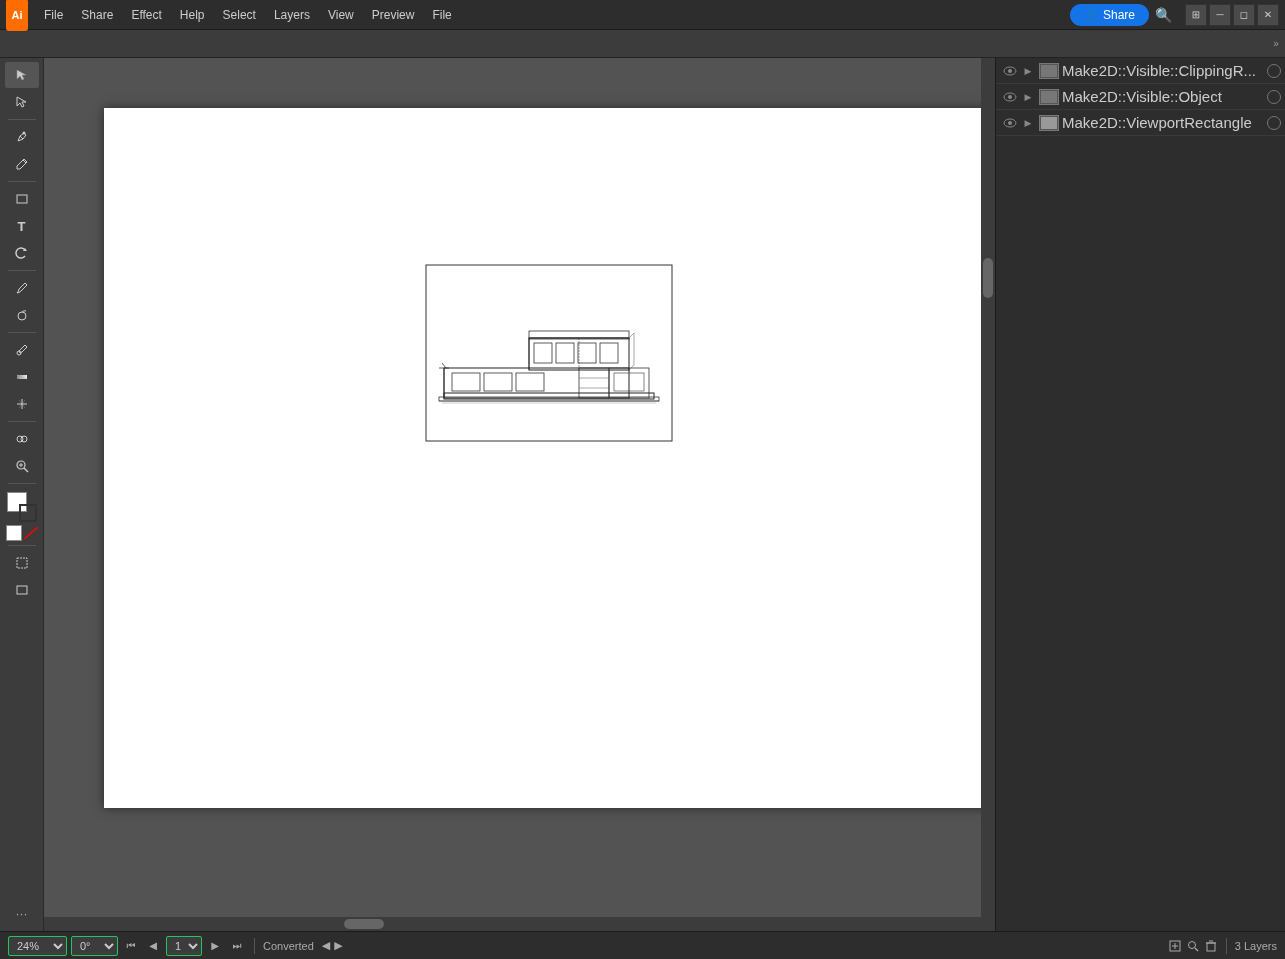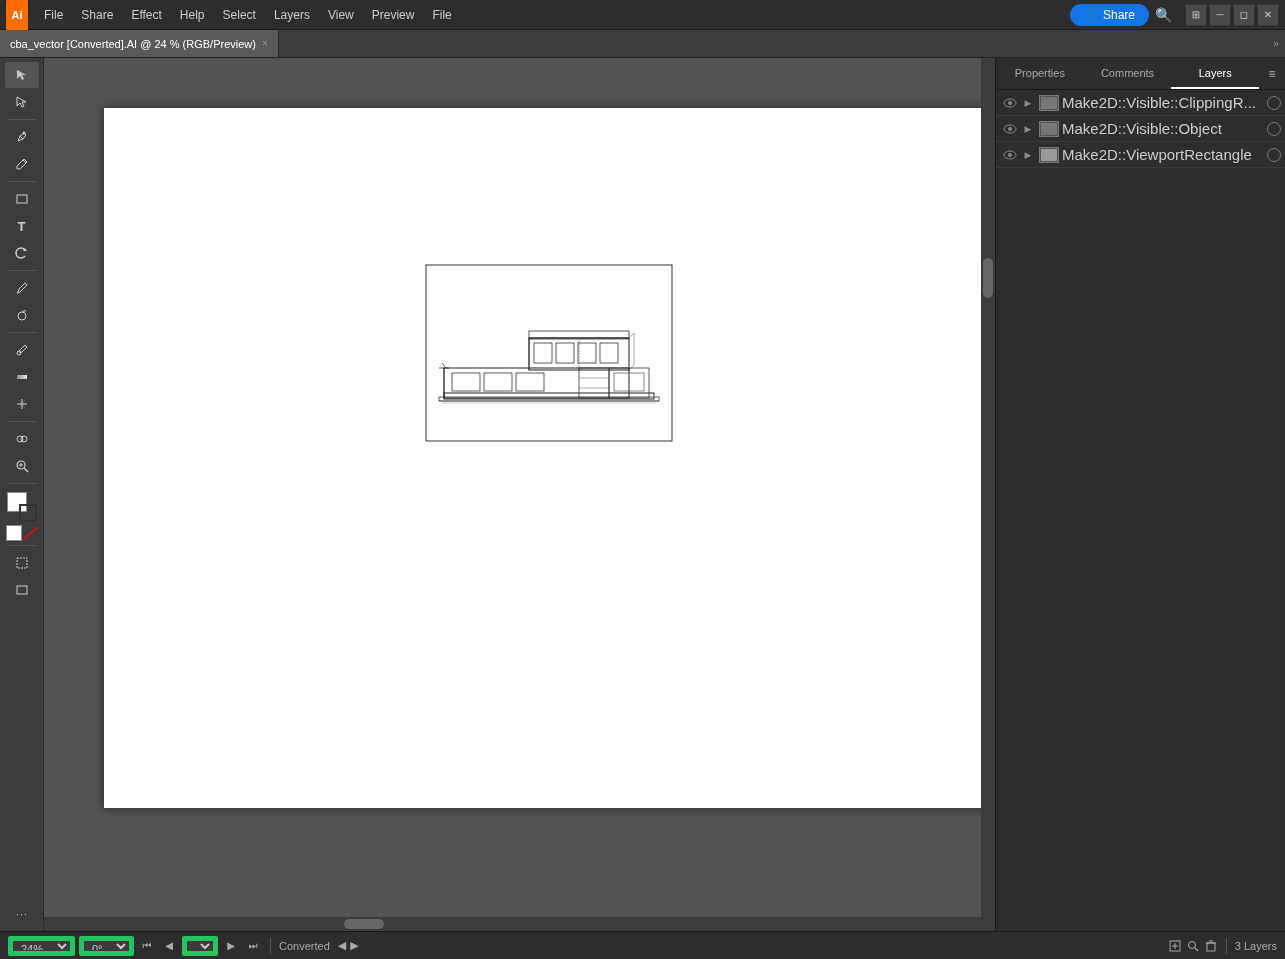--- a/index.html
+++ b/index.html
@@ -52,21 +52,21 @@
     .layer-item { display: flex; align-items: center; height: 26px; padding: 0 4px; border-bottom: 1px solid #3a3a3a; cursor: pointer; }
     .eye-icon { width: 20px; height: 20px; display: flex; align-items: center; justify-content: center; cursor: pointer; color: #888; font-size: 11px; flex-shrink: 0; }
     .expand-arrow { width: 16px; height: 20px; display: flex; align-items: center; justify-content: center; color: #888; font-size: 9px; cursor: pointer; flex-shrink: 0; }
     .layer-thumb { width: 20px; height: 16px; background: #555; border: 1px solid #777; flex-shrink: 0; margin: 0 3px; display: flex; align-items: center; justify-content: center; }
     .layer-thumb-inner { width: 16px; height: 12px; background: #888; }
     .layer-name { flex: 1; font-size: 15px; color: #ccc; white-space: nowrap; overflow: hidden; text-overflow: ellipsis; }
     .layer-circle { width: 14px; height: 14px; border: 1px solid #777; border-radius: 50%; flex-shrink: 0; }
 
     
     #statusbar { width: 100%; height: 28px; background: #2d2d2d; display: flex; align-items: center; padding: 0 8px; border-top: 1px solid #1a1a1a; font-size: 11px; color: #aaa; gap: 4px; }
-    .status-select { background: #3c3c3c; border: 5px solid #22c55e; color: #ccc; font-size: 11px; padding: 1px 4px; height: 20px; border-radius: 2px; }
+    .status-select { background: #3c3c3c; border: 1px solid #22c55e; color: #ccc; font-size: 11px; padding: 1px 4px; height: 20px; border-radius: 2px; }
     .nav-btn { width: 18px; height: 18px; display: flex; align-items: center; justify-content: center; cursor: pointer; color: #aaa; font-size: 10px; }
     .status-divider { width: 1px; height: 16px; background: #555; margin: 0 4px; }
     .status-text { font-size: 11px; color: #aaa; }
   </style>
 </head>
 <body>
 
 <div id="menubar">
   <div class="ai-logo">Ai</div>
   <div class="menu-item">File</div>
@@ -86,24 +86,20 @@
   <div class="search-icon-btn">🔍</div>
   <div class="window-controls">
     <div class="win-btn">⊞</div>
     <div class="win-btn">─</div>
     <div class="win-btn">◻</div>
     <div class="win-btn">✕</div>
   </div>
 </div>
 
 <div id="tabbar">
-  <div class="tab active">
-    <span>cba_vector [Converted].AI @ 24 % (RGB/Preview)</span>
-    <span class="tab-close">×</span>
-  </div>
   <div class="tab-expand">»</div>
 </div>
 
 <div id="main">
 
   <div id="toolbar">
 
     <div class="tool-btn active">
       <svg width="14" height="14" viewBox="0 0 14 14" fill="none">
           <path d="M2 2 L2 11 L5 8 L7 12 L9 11 L7 7 L11 7 Z" fill="#ccc" stroke="#888" stroke-width="0.5"></path>
@@ -293,26 +289,20 @@
     <div style="position:absolute;right:0;top:0;bottom:0;width:14px;background:#3c3c3c;display:flex;flex-direction:column;align-items:center;">
       <div style="width:10px;height:40px;background:#666;border-radius:5px;margin-top:200px;"></div>
     </div>
 
     <div style="position:absolute;bottom:0;left:0;right:14px;height:14px;background:#3c3c3c;display:flex;align-items:center;">
       <div style="width:40px;height:10px;background:#666;border-radius:5px;margin-left:300px;"></div>
     </div>
   </div>
 
   <div id="right-panel">
-    <div id="panel-tabs">
-      <div class="panel-tab">Properties</div>
-      <div class="panel-tab">Comments</div>
-      <div class="panel-tab active">Layers</div>
-      <div class="panel-menu-btn">≡</div>
-    </div>
 
     <div id="layers-panel">
 
       <div class="layer-item">
         <div class="eye-icon">
           <svg width="14" height="10" viewBox="0 0 14 10">
               <ellipse cx="7" cy="5" rx="6" ry="4" fill="none" stroke="#888" stroke-width="1"></ellipse>
               <circle cx="7" cy="5" r="2" fill="#888"></circle>
             </svg>
         </div>

